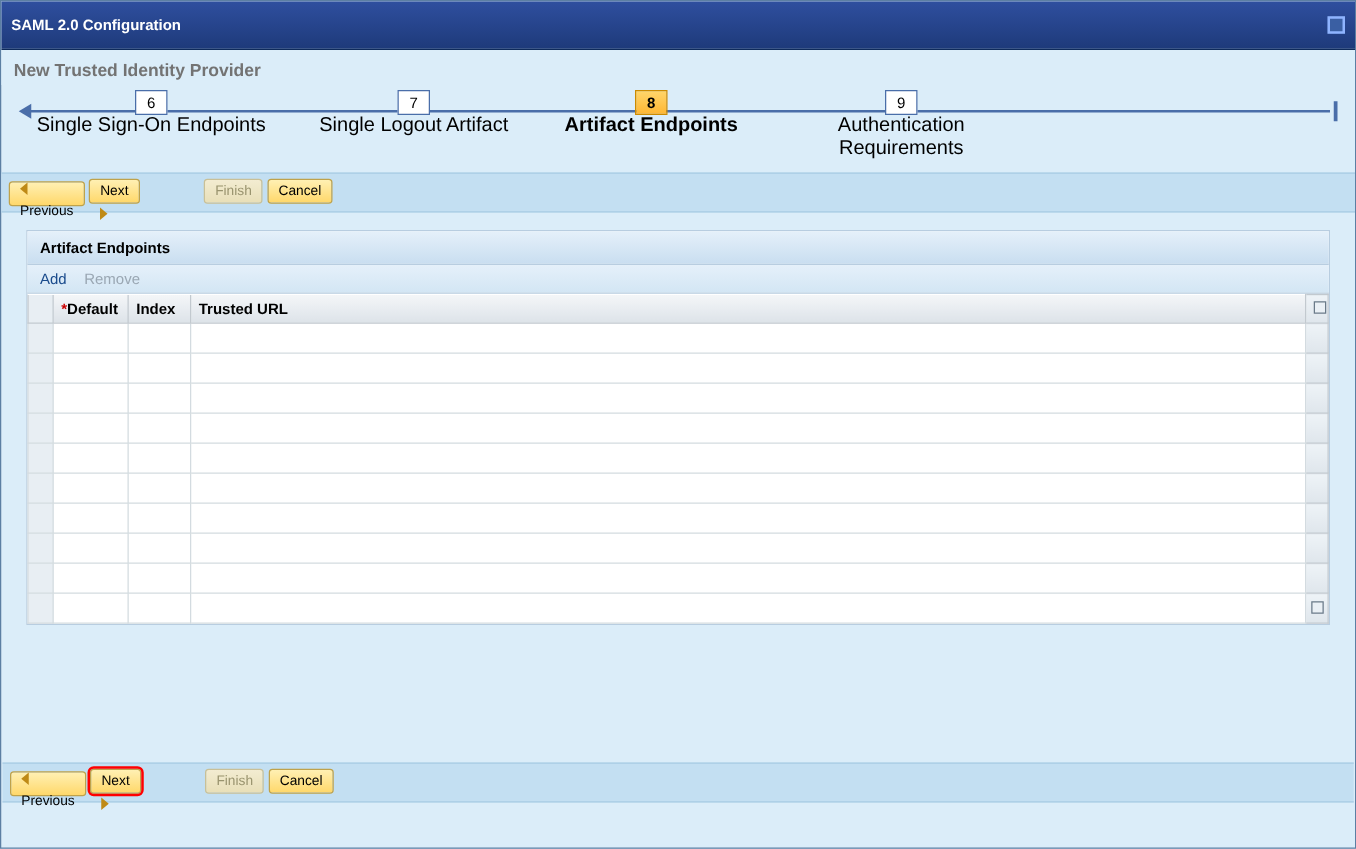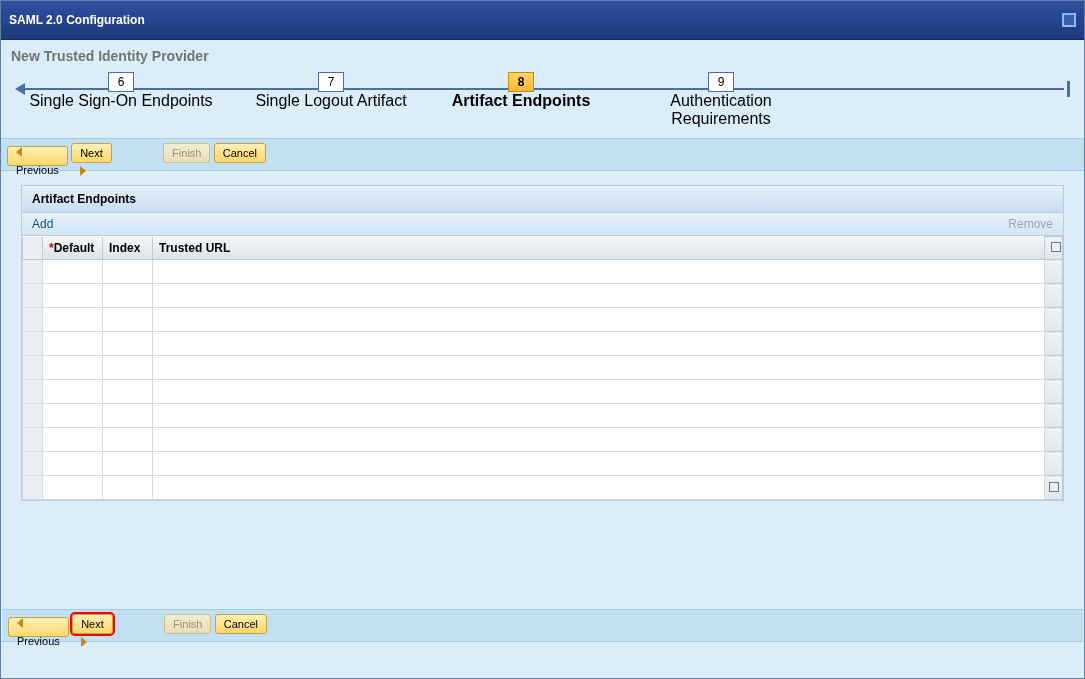--- a/index.html
+++ b/index.html
@@ -65,21 +65,21 @@
   
   .content { padding:14px 20px; }
   .panel { border:1px solid #b8cde0; background:#fff; }
   .panel-head {
     background:linear-gradient(to bottom,#e5f0fa,#c9def0);
     border-bottom:1px solid #b8cde0; padding:6px 10px; font-weight:bold; font-size:12px;
   }
   .panel-tbar {
     background:linear-gradient(to bottom,#e5f0fa,#d3e6f4);
     border-bottom:1px solid #b8cde0; padding:4px 10px; font-size:12px;
-    display:flex; gap:14px; align-items:center;justify-content:space-between;
+    display:flex; gap:14px; align-items:center;
   }
   .link-btn { color:#1a4b8c; cursor:pointer; }
   .link-btn.disabled { color:#9aa7b3; cursor:default; }
 
   
   .tbl { border-collapse:collapse; width:100%; table-layout:fixed; }
   .tbl th {
     background:linear-gradient(to bottom,#f4f6f8,#dde3e9);
     border:1px solid #c2c9cf; border-top:none; font-weight:bold; text-align:left;
     padding:4px 6px; font-size:12px; height:22px; color:#000;

